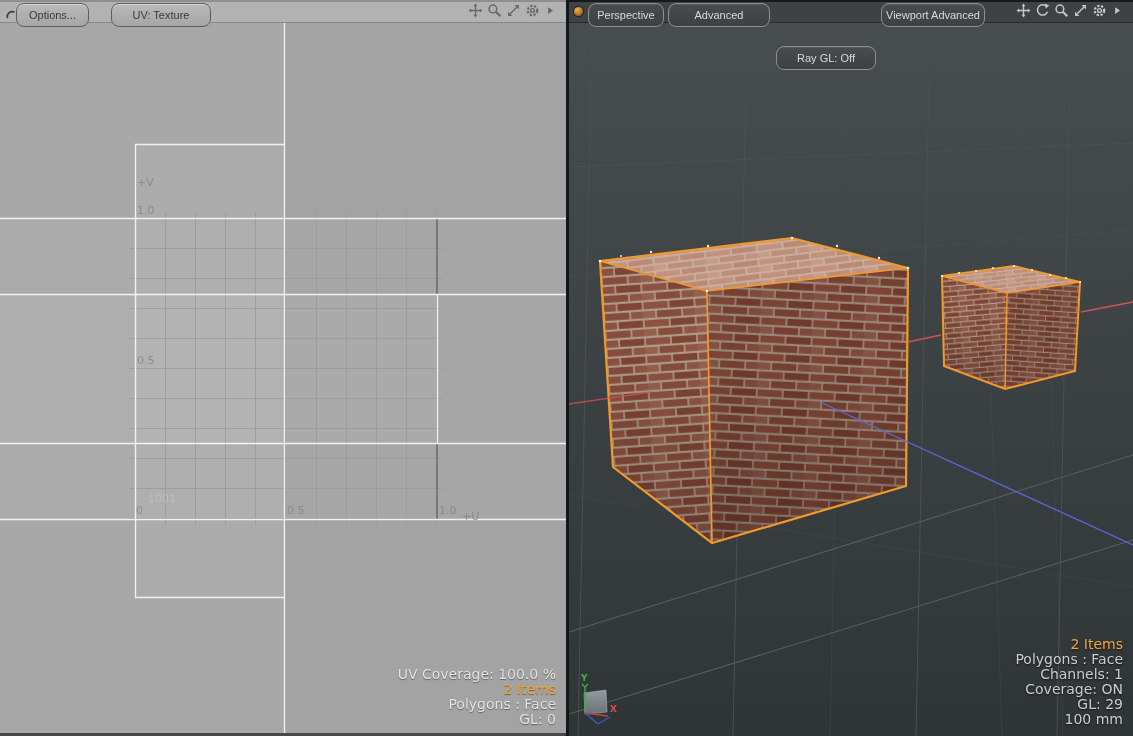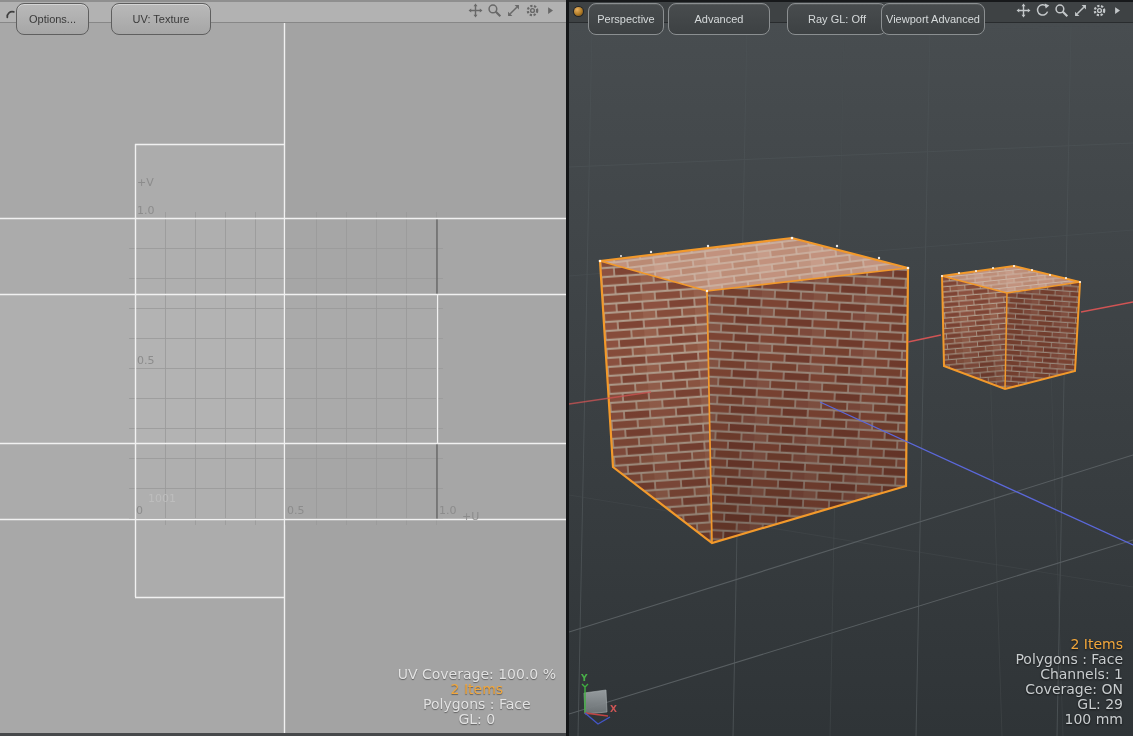--- a/index.html
+++ b/index.html
@@ -6,38 +6,38 @@
   .app{position:relative;width:1133px;height:736px;overflow:hidden;
        font-family:"DejaVu Sans","Liberation Sans",sans-serif;-webkit-font-smoothing:antialiased;}
   .panel{position:absolute;top:0;height:736px;overflow:hidden;}
   .panel.left{left:0;width:566px;background:#a5a5a5;}
   .divider{position:absolute;top:0;left:566px;width:3px;height:736px;background:#131517;}
   .panel.right{left:569px;width:564px;background:#35393c;}
   .panel svg.canvas{position:absolute;left:0;top:0;}
 
   
   .toolbar{position:absolute;left:0;top:0;right:0;height:22px;}
-  .tb-btn{position:absolute;top:3px;height:32px;box-sizing:border-box;border-radius:8px;
+  .tb-btn{position:absolute;top:3px;height:24px;box-sizing:border-box;border-radius:8px;
           font-size:11px;line-height:14px;text-align:center;cursor:default;padding:0 4px;}
   .toolbar-left .tb-btn{background:linear-gradient(#b9b9b9,#a6a6a6);border:1px solid #5f5f5f;
           color:#3a3a3a;box-shadow:inset 0 1px 0 rgba(255,255,255,.4);}
   .toolbar-right .tb-btn{background:linear-gradient(#484c4e,#3d4143);border:1px solid #8b8f91;
           color:#d6dadb;box-shadow:inset 0 1px 0 rgba(255,255,255,.08);}
   .icon-row{position:absolute;top:3px;right:10px;display:flex;gap:4px;align-items:center;}
   .icon-row svg{display:block;}
   .toolbar-left .icon-row{color:#686868;}
   .toolbar-right .icon-row{color:#c3c7c9;}
   .widget-dot{position:absolute;left:5px;top:7px;width:9px;height:9px;border-radius:50%;
           background:radial-gradient(circle at 35% 30%,#e8b060,#b07b26 55%,#5e3d10);
           box-shadow:0 0 0 1px rgba(0,0,0,.45);}
   .widget-arc{position:absolute;left:5px;top:5px;}
 
   
   .status{position:absolute;right:10px;bottom:9px;text-align:right;font-size:14px;line-height:15px;}
-  .status-left div{color:#e3e3e3;text-shadow:0 1px 1px rgba(40,40,40,.55);text-align:center;}
+  .status-left div{color:#e3e3e3;text-shadow:0 1px 1px rgba(40,40,40,.55);}
   .status-right div{color:#c9cdcf;text-shadow:0 1px 2px rgba(0,0,0,.65);}
   .status .accent{color:#f2a73c !important;}
 
   
   text{font-family:"DejaVu Sans","Liberation Sans",sans-serif;}
   .uvlabel{font-size:11px;fill:#8c8c8c;}
   .uvlabel.tile{fill:#bdbdbd;}
   .gizlabel{font-size:9px;font-weight:bold;}
 </style>
 </head>
@@ -283,21 +283,21 @@
 
       <rect x="0" y="0" width="564" height="2" fill="#17191b"></rect>
       <rect x="0" y="2" width="564" height="20" fill="#3e4244"></rect>
       <line x1="0" y1="22.5" x2="564" y2="22.5" stroke="#292c2e"></line>
     </svg>
 
     <div class="toolbar toolbar-right">
       <span class="widget-dot"></span>
       <button class="tb-btn" style="left:19px;width:76px;">Perspective</button>
       <button class="tb-btn" style="left:99px;width:102px;">Advanced</button>
-      <button class="tb-btn" style="left:218px;width:100px;">Ray GL: Off</button>
+      <button class="tb-btn" style="left:207px;width:100px;margin-top:43px;">Ray GL: Off</button>
       <button class="tb-btn" style="left:312px;width:104px;">Viewport Advanced</button>
       <span class="icon-row">
         <svg width="15" height="15" viewBox="0 0 16 16">
             <path d="M8 3.2V12.8 M3.2 8H12.8" stroke="currentColor" stroke-width="1.5" fill="none"></path>
             <path d="M8 .6 5.9 3.4h4.2Z M8 15.4 5.9 12.6h4.2Z M.6 8 3.4 5.9v4.2Z M15.4 8 12.6 5.9v4.2Z" fill="currentColor"></path>
           </svg>
         <svg width="15" height="15" viewBox="0 0 16 16">
             <path d="M13.4 9.2 A5.5 5.5 0 1 1 12 3.4" fill="none" stroke="currentColor" stroke-width="1.6"></path>
             <path d="M10.4 0.6 15.2 2.6 11.4 5.9Z" fill="currentColor"></path>
           </svg>

